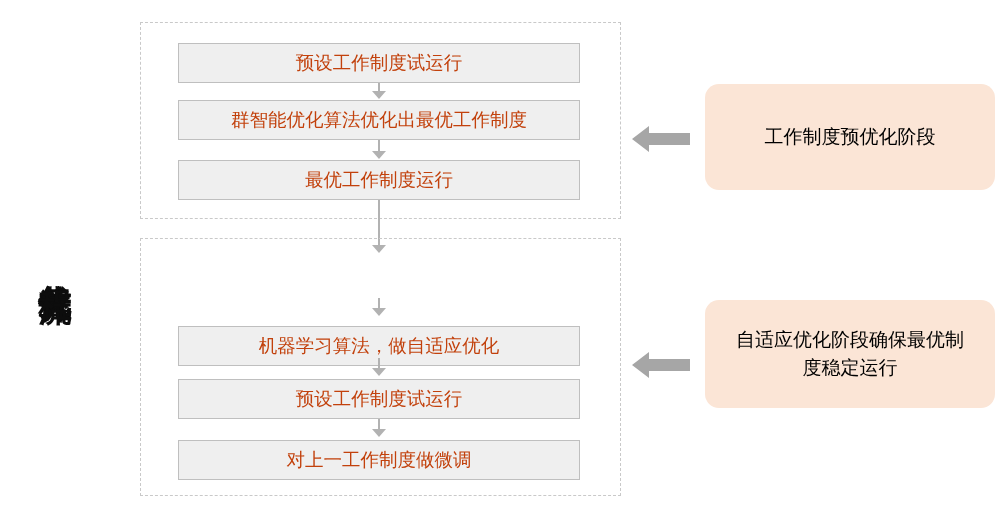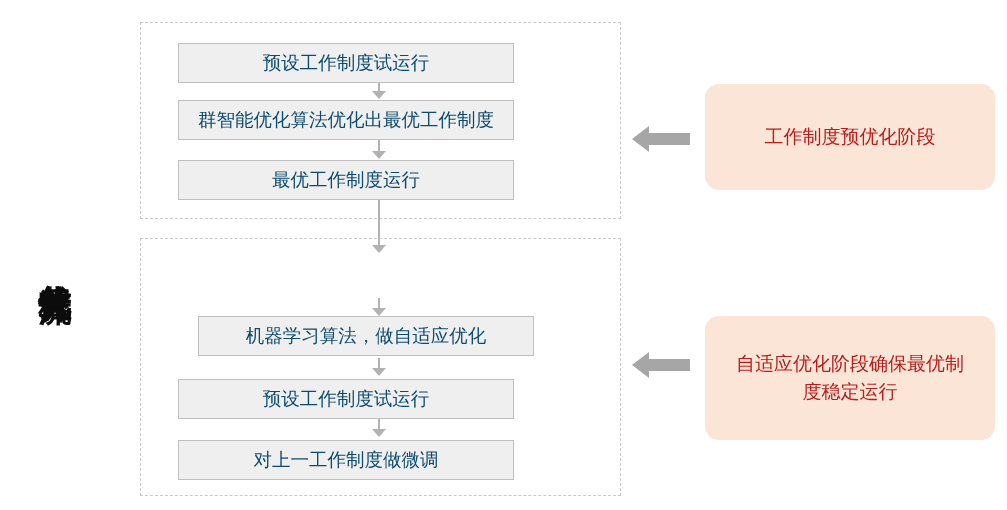--- a/index.html
+++ b/index.html
@@ -56,31 +56,31 @@
     left: 140px;
     top: 238px;
     width: 481px;
     height: 258px;
   }
 
   
   .step {
     position: absolute;
     left: 178px;
-    width: 336px;
+    width: 402px;
     height: 40px;
     box-sizing: border-box;
     background: #efefef;
     border: 1px solid #bfbfbf;
     display: flex;
     align-items: center;
     justify-content: center;
     font-size: 18.5px;
     line-height: 1;
-    color: #0c4a6e;
+    color: #c2410c;
     white-space: nowrap;
   }
 
   
   .connector {
     position: absolute;
     left: 378px;
     width: 2px;
     background: #b2b2b2;
   }
@@ -98,35 +98,35 @@
   .callout {
     position: absolute;
     background: #fbe5d6;
     border-radius: 14px;
     display: flex;
     align-items: center;
     justify-content: center;
     text-align: center;
     font-size: 19px;
     line-height: 1.45;
-    color: #b91c1c;
+    color: #000000;
     padding: 0 22px;
     box-sizing: border-box;
   }
   #callout-preopt {
     left: 705px;
     top: 84px;
     width: 290px;
     height: 106px;
   }
   #callout-adaptive {
     left: 705px;
-    top: 316px;
+    top: 300px;
     width: 290px;
-    height: 124px;
+    height: 108px;
   }
 
   
   .block-arrow {
     position: absolute;
     width: 58px;
     height: 26px;
   }
   #block-arrow-preopt {
     left: 632px;
@@ -165,21 +165,21 @@
 
   <div class="connector" style="top:200px; height:46px;"></div>
   <div class="arrowhead" style="top:245px;"></div>
 
   <div class="group" id="group-adaptive"></div>
 
 
   <div class="connector" style="top:298px; height:11px;"></div>
   <div class="arrowhead" style="top:308px;"></div>
 
-  <div class="step" style="top:316px;margin-left:20px;">机器学习算法，做自适应优化</div>
+  <div class="step" style="top:326px;">机器学习算法，做自适应优化</div>
 
   <div class="connector" style="top:358px; height:11px;"></div>
   <div class="arrowhead" style="top:368px;"></div>
 
   <div class="step" style="top:379px;">预设工作制度试运行</div>
 
   <div class="connector" style="top:419px; height:11px;"></div>
   <div class="arrowhead" style="top:429px;"></div>
 
   <div class="step" style="top:440px;">对上一工作制度做微调</div>

